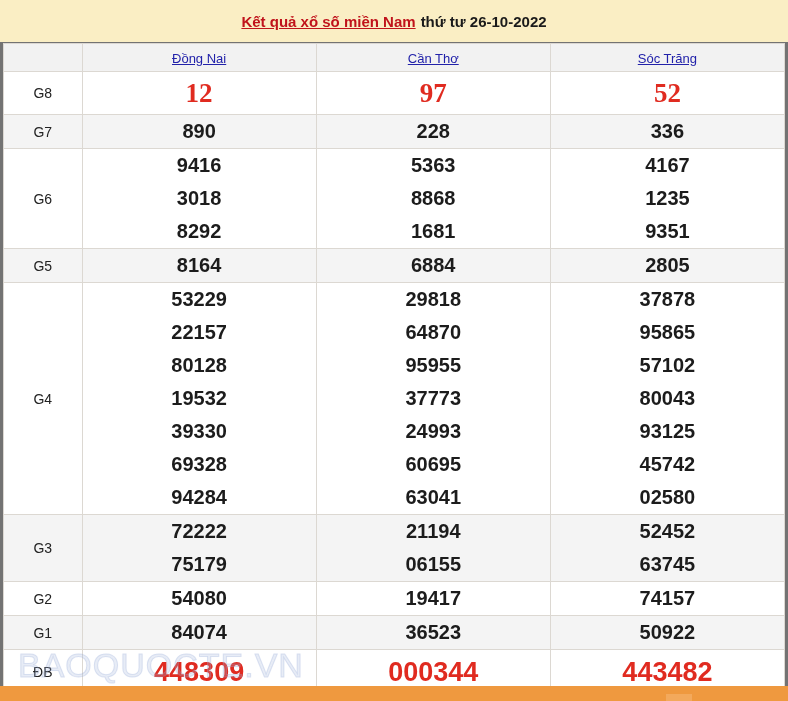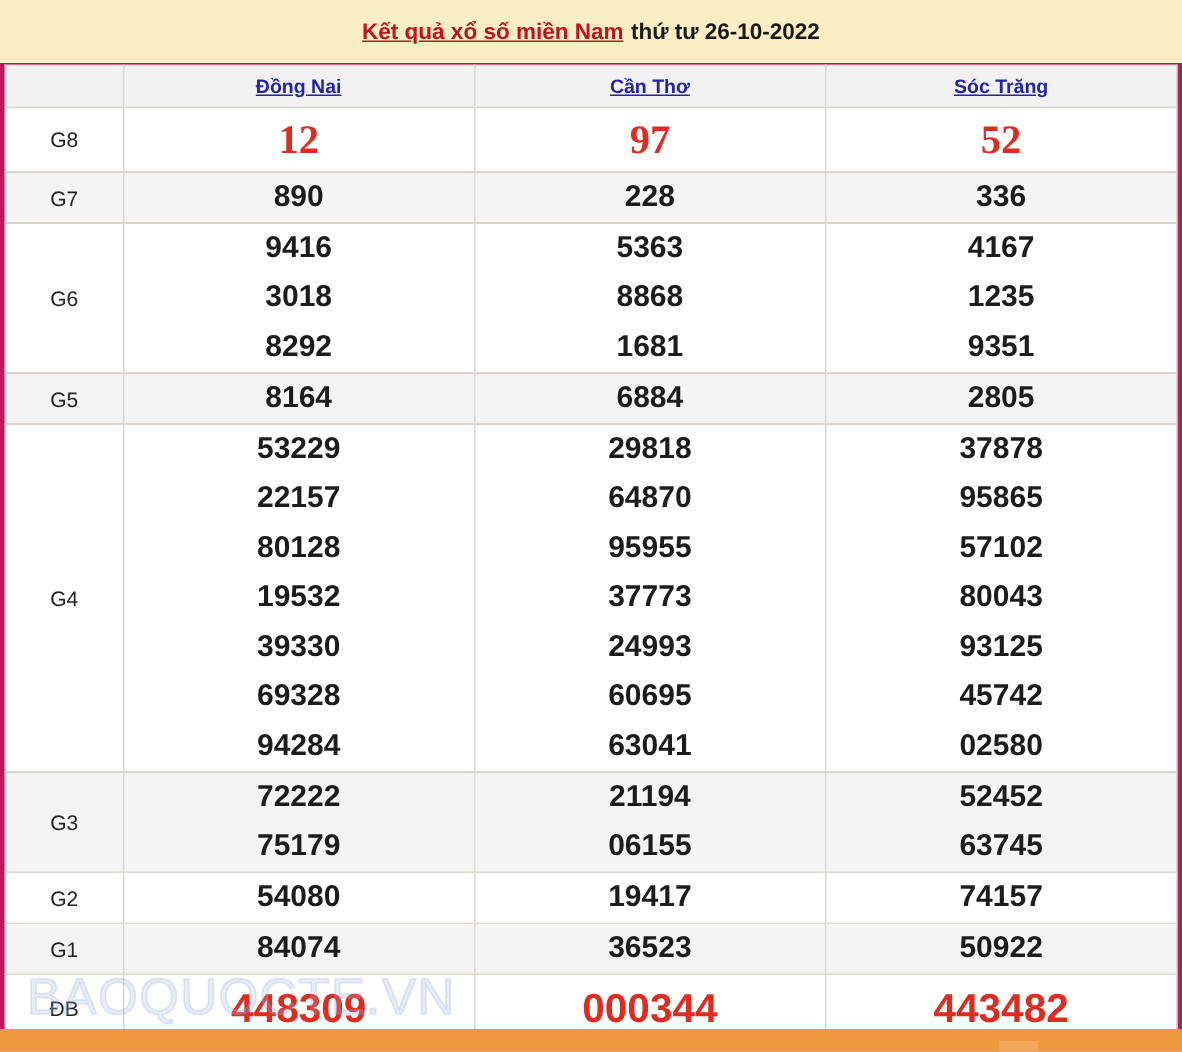--- a/index.html
+++ b/index.html
@@ -8,21 +8,21 @@
     width: 788px; height: 701px;
     background: #ffffff;
     font-family: "Liberation Sans", "DejaVu Sans", sans-serif;
     overflow: hidden;
   }
 
   #page {
     position: relative;
     width: 788px;
     height: 701px;
-    background: #be185d;
+    background: #737373;
   }
 
   
   .banner {
     height: 42px;
     background: #faeec4;
     display: flex;
     align-items: center;
     justify-content: center;
     white-space: nowrap;
@@ -57,21 +57,21 @@
     vertical-align: middle;
     padding: 0;
   }
   col.c-label { width: 52px; }
   col.c-prov  { width: 155px; }
 
   
   thead tr { background: #f2f2f2; height: 28px; }
   .prov-link {
     font-size: 13px;
-    font-weight: bold;
+    font-weight: normal;
     color: #2222aa;
     text-decoration: underline;
     cursor: pointer;
   }
 
   
   tbody tr.odd  { background: #ffffff; }
   tbody tr.even { background: #f4f4f4; }
 
   .row-label {

